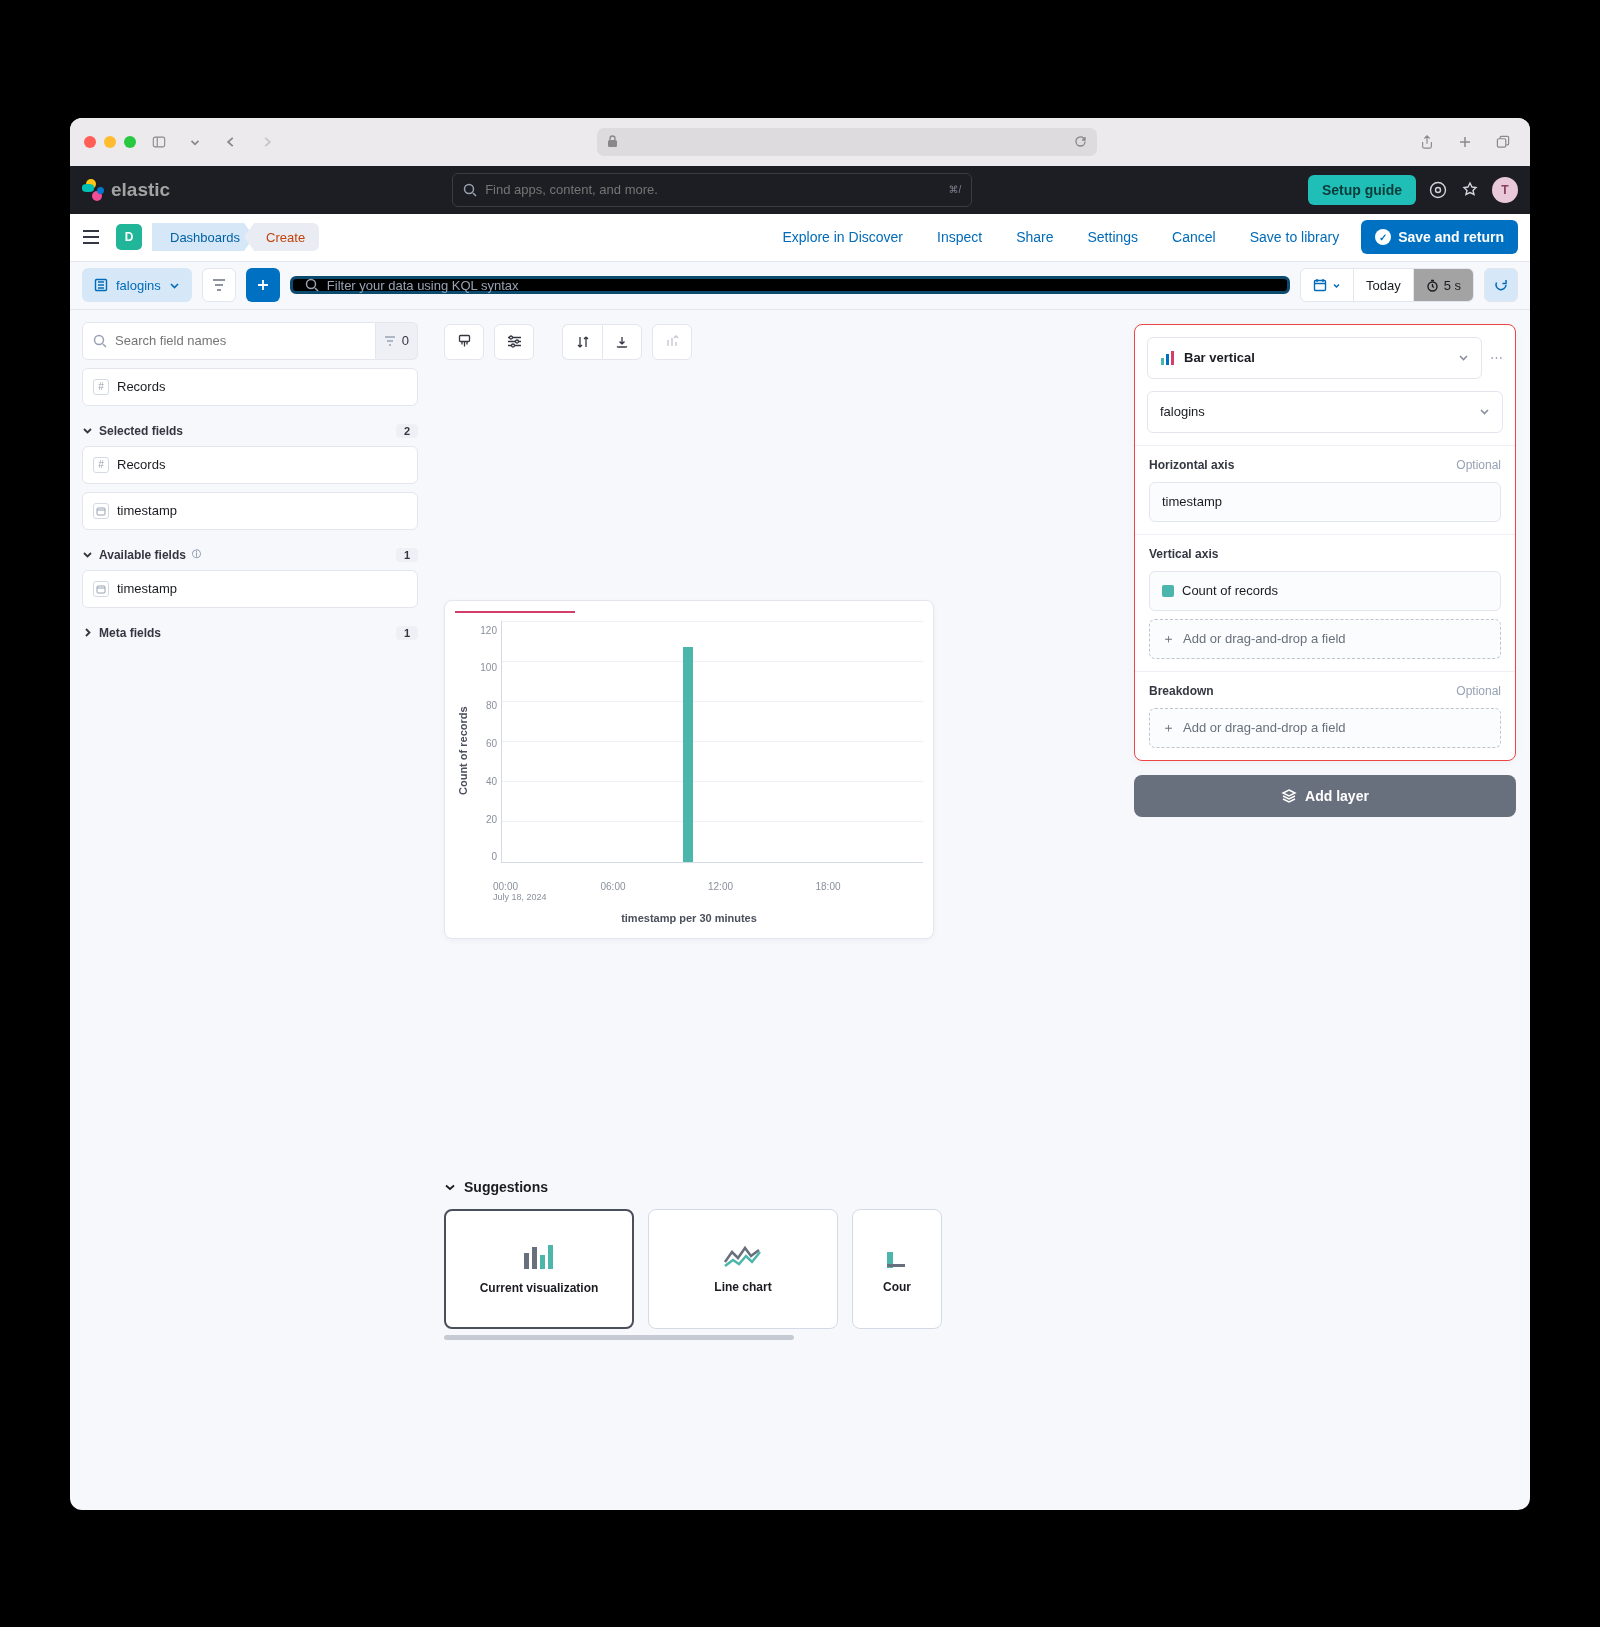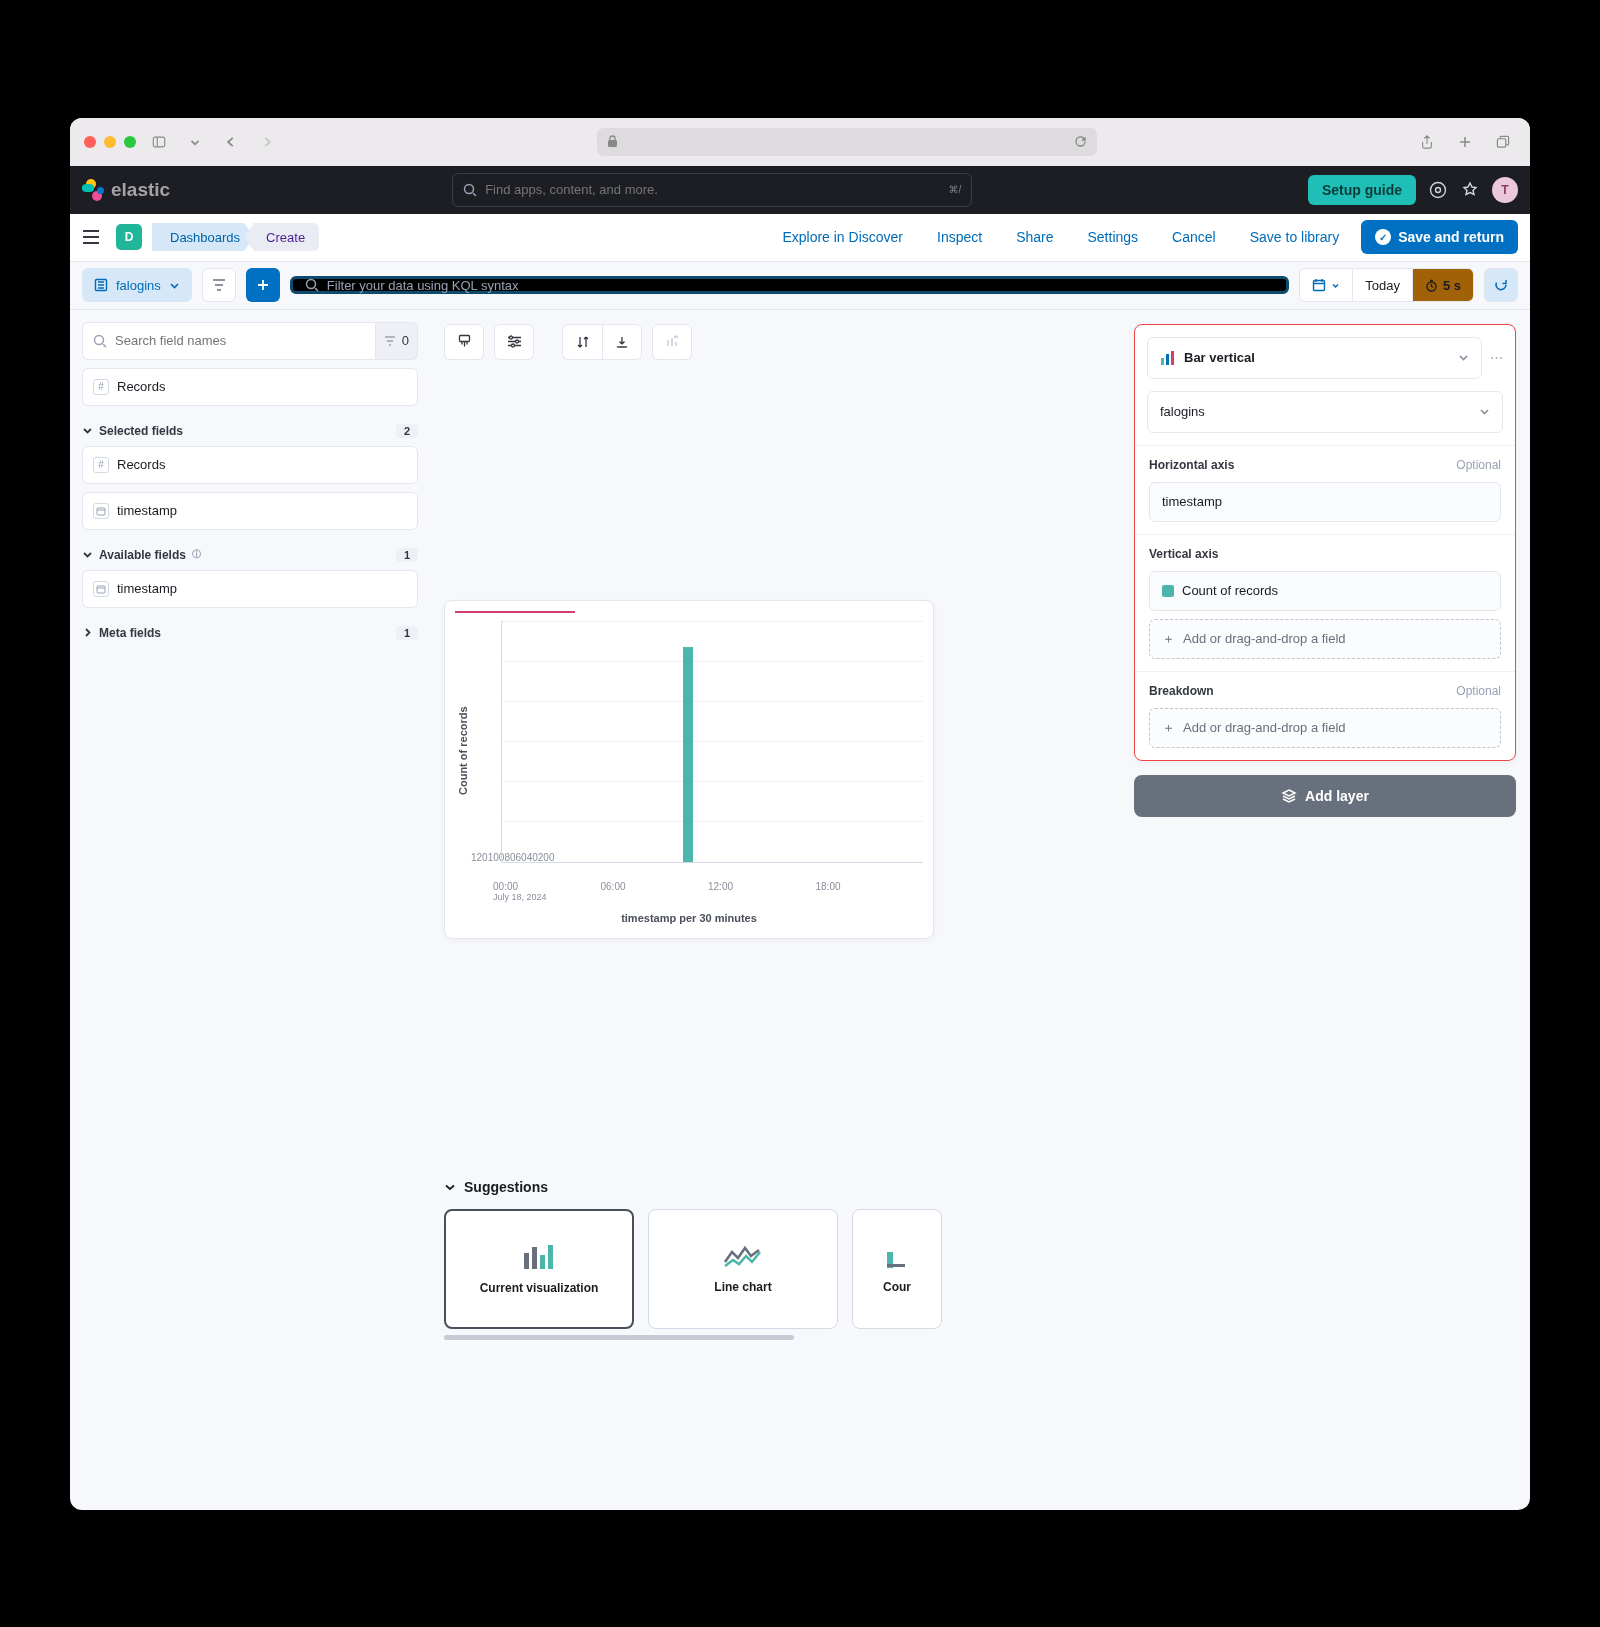--- a/index.html
+++ b/index.html
@@ -30,35 +30,35 @@
 .eh-icon { color: #cfd3dc; width: 20px; height: 20px; display: flex; align-items: center; justify-content: center; }
 .avatar { width: 26px; height: 26px; border-radius: 50%; background: #e9c8d9; color: #8a3b5f; display: flex; align-items: center; justify-content: center; font-weight: 600; font-size: 12px; }
 
 
 .sub { background: #fff; height: 48px; display: flex; align-items: center; padding: 0 12px; border-bottom: 1px solid #e3e6ef; gap: 10px; }
 .hamb { width: 24px; color: #343741; }
 .davatar { width: 26px; height: 26px; border-radius: 5px; background: #21b59a; color: #fff; display: flex; align-items: center; justify-content: center; font-weight: 700; font-size: 12px; }
 .crumbs { display: flex; align-items: center; }
 .crumb { height: 28px; display: flex; align-items: center; padding: 0 14px 0 18px; font-size: 13px; position: relative; }
 .crumb.a { background: #d6e8f7; color: #0061a6; clip-path: polygon(0 0, calc(100% - 10px) 0, 100% 50%, calc(100% - 10px) 100%, 0 100%); }
-.crumb.b { background: #e9edf3; color: #4c1d95; margin-left: -10px; padding-left: 22px; clip-path: polygon(10px 0, 100% 0, 100% 100%, 10px 100%, 0 50%); border-radius: 0 6px 6px 0; }
+.crumb.b { background: #e9edf3; color: #c2410c; margin-left: -10px; padding-left: 22px; clip-path: polygon(10px 0, 100% 0, 100% 100%, 10px 100%, 0 50%); border-radius: 0 6px 6px 0; }
 .sub-spacer { flex: 1; }
 .sub-link { color: #006bb8; font-weight: 500; font-size: 14px; padding: 0 12px; }
 .save-return { background: #0071c2; color: #fff; height: 34px; border-radius: 6px; display: flex; align-items: center; padding: 0 14px; gap: 7px; font-weight: 600; font-size: 14px; }
 .save-return .check { width: 16px; height: 16px; background: #fff; border-radius: 50%; display: flex; align-items: center; justify-content: center; color: #0071c2; font-size: 10px; }
 
 
 .qbar { background: #f7f8fc; height: 48px; display: flex; align-items: center; padding: 8px 12px; gap: 10px; border-bottom: 1px solid #e3e6ef; }
 .dv { background: #d6e8f7; color: #006bb8; height: 34px; border-radius: 6px; display: flex; align-items: center; padding: 0 12px; gap: 8px; font-weight: 500; }
 .sq { width: 34px; height: 34px; border-radius: 6px; display: flex; align-items: center; justify-content: center; background: #fff; border: 1px solid #e3e6ef; color: #69707d; }
 .add-filter { background: #0071c2; color: #fff; border: none; }
 .kql { flex: 1; height: 18px; background: #000000; border: 3px solid #0c4a6e; border-radius: 6px; display: flex; align-items: center; padding: 0 12px; color: #98a2b3; gap: 8px; }
 .datepick { display: flex; height: 34px; border: 1px solid #e3e6ef; border-radius: 6px; overflow: hidden; background: #fff; }
 .datepick > div { display: flex; align-items: center; padding: 0 12px; border-right: 1px solid #e3e6ef; gap: 5px; }
-.datepick > div:last-child { border-right: none; background: #a16207; font-weight:700; }
+.datepick > div:last-child { border-right: none; background: #a3a3a3; font-weight:400; }
 .refresh { background: #d6e8f7; color: #006bb8; }
 
 
 .main { display: flex; min-height: 1200px; }
 .side { width: 360px; padding: 12px; }
 .fsearch { display: flex; height: 38px; background: #fff; border: 1px solid #e3e6ef; border-radius: 6px; align-items: center; padding: 0 10px; gap: 8px; color: #98a2b3; }
 .fsearch input { border: none; outline: none; flex: 1; font-size: 13px; }
 .fcount { background: #eef0f5; border-radius: 4px; padding: 2px 8px; color: #343741; font-weight: 500; display: flex; align-items: center; gap: 6px; height: 38px; border: 1px solid #e3e6ef; border-left: none; }
 .fsearch-row { display: flex; }
 .fsearch-row .fsearch { flex: 1; border-radius: 6px 0 0 6px; }
@@ -73,21 +73,21 @@
 .toolbar { display: flex; gap: 10px; }
 .tbtn { width: 40px; height: 36px; background: #fff; border: 1px solid #e3e6ef; border-radius: 6px; display: flex; align-items: center; justify-content: center; color: #343741; }
 .tbtn.join-l { border-radius: 6px 0 0 6px; border-right: none; margin-right: -10px; }
 .tbtn.join-r { border-radius: 0 6px 6px 0; }
 .tbtn.dis { color: #c0c4cf; }
 
 .chart-card { margin-top: 240px; width: 490px; background: #fff; border: 1px solid #e3e6ef; border-radius: 8px; padding: 10px 10px 14px; box-shadow: 0 2px 6px rgba(0,0,0,0.04); }
 .chart-card .topline { height: 2px; background: #d33f6a; width: 120px; margin-bottom: 8px; }
 .chart-area { display: flex; height: 260px; }
 .yaxis-label { writing-mode: vertical-rl; transform: rotate(180deg); font-size: 11px; font-weight: 700; color: #4a4f5c; text-align: center; padding: 0 2px; }
-.ygrid { width: 30px; display: flex; flex-direction: row; justify-content: space-between; align-items: flex-end; padding: 4px 4px 18px 0; font-size: 10px; color: #8a8f9c; }
+.ygrid { width: 30px; display: flex; flex-direction: column; justify-content: space-between; align-items: flex-end; padding: 4px 4px 18px 0; font-size: 10px; color: #8a8f9c; }
 .plot { flex: 1; position: relative; border-left: 1px solid #d3dae6; border-bottom: 1px solid #d3dae6; margin-bottom: 18px; }
 .grid-h { position: absolute; left: 0; right: 0; border-top: 1px solid #eef0f5; }
 .bar { position: absolute; bottom: 0; width: 10px; background: #4db6ac; }
 .xticks { display: flex; font-size: 10px; color: #8a8f9c; padding-left: 38px; gap: 0; }
 .xticks > div { flex: 1; }
 .xdate { font-size: 9px; color: #8a8f9c; padding-left: 38px; }
 .xlabel { text-align: center; font-size: 11px; font-weight: 700; margin-top: 10px; color: #4a4f5c; }
 
 .sugg { margin-top: 240px; }
 .sugg-h { display: flex; align-items: center; gap: 8px; font-weight: 700; font-size: 14px; }

